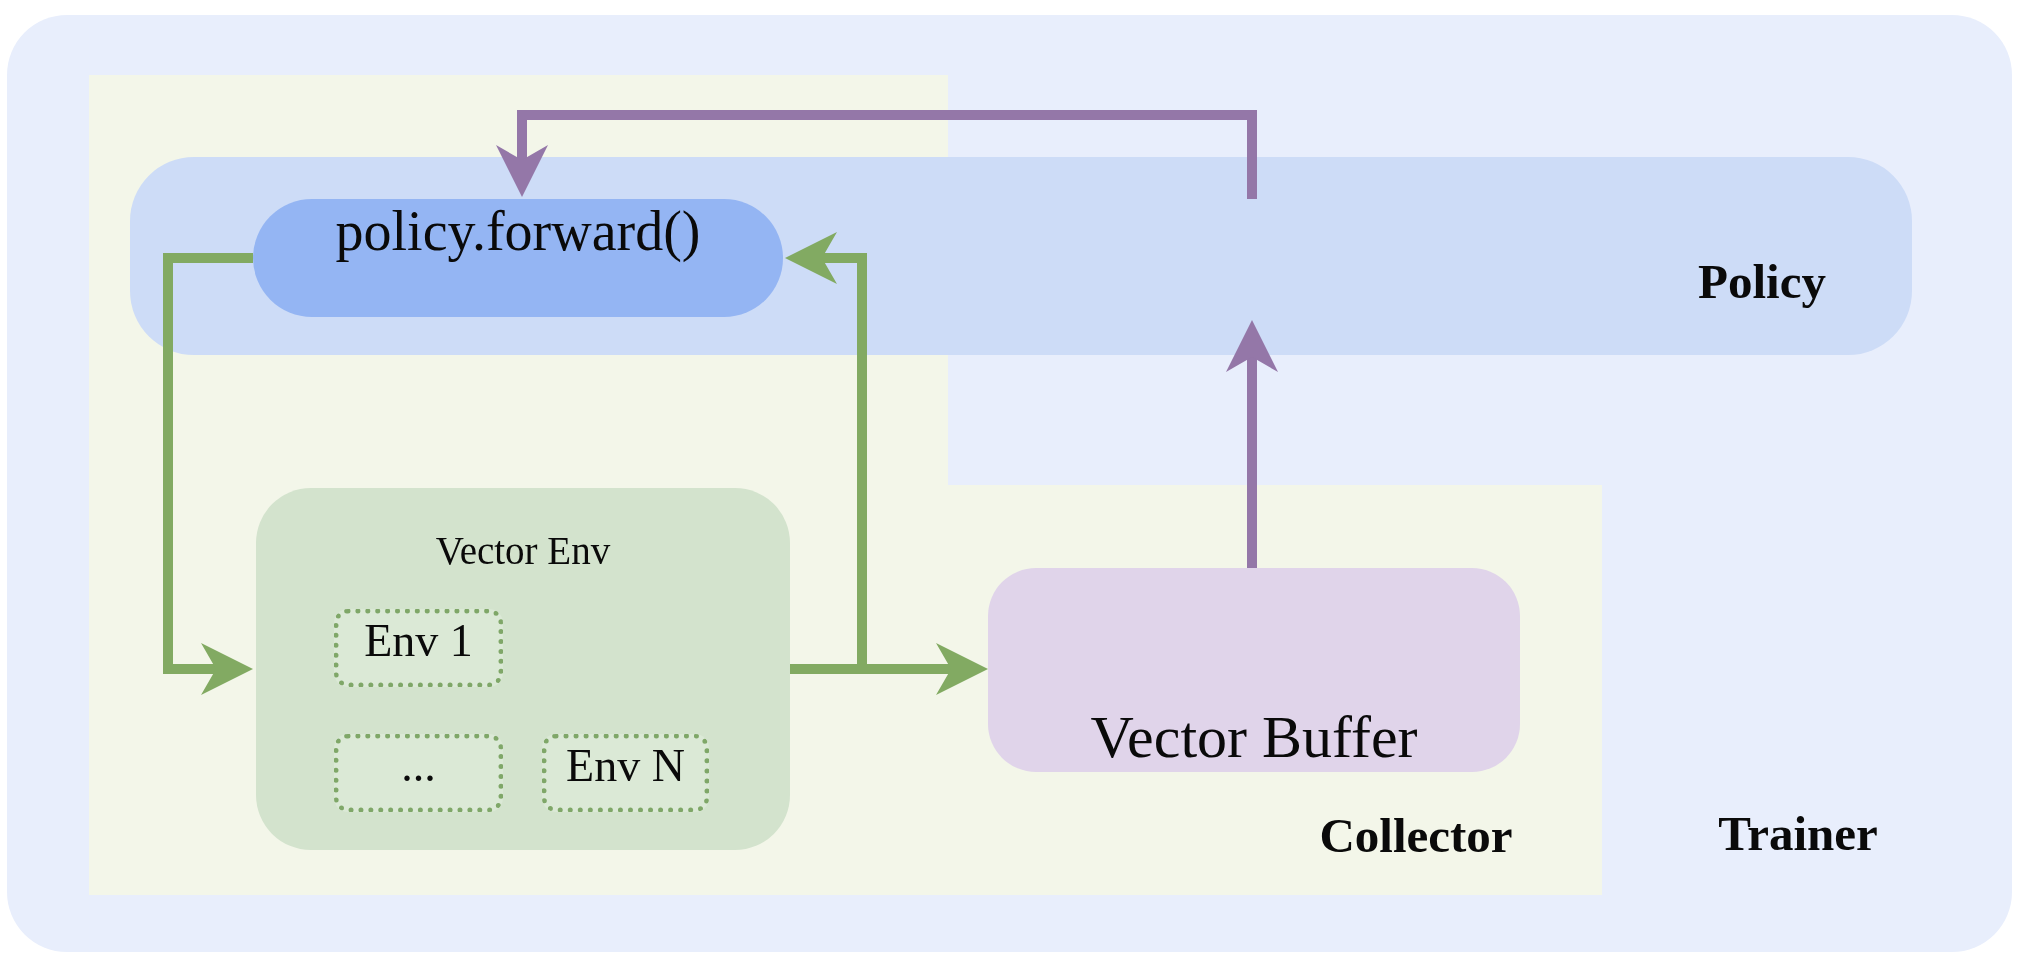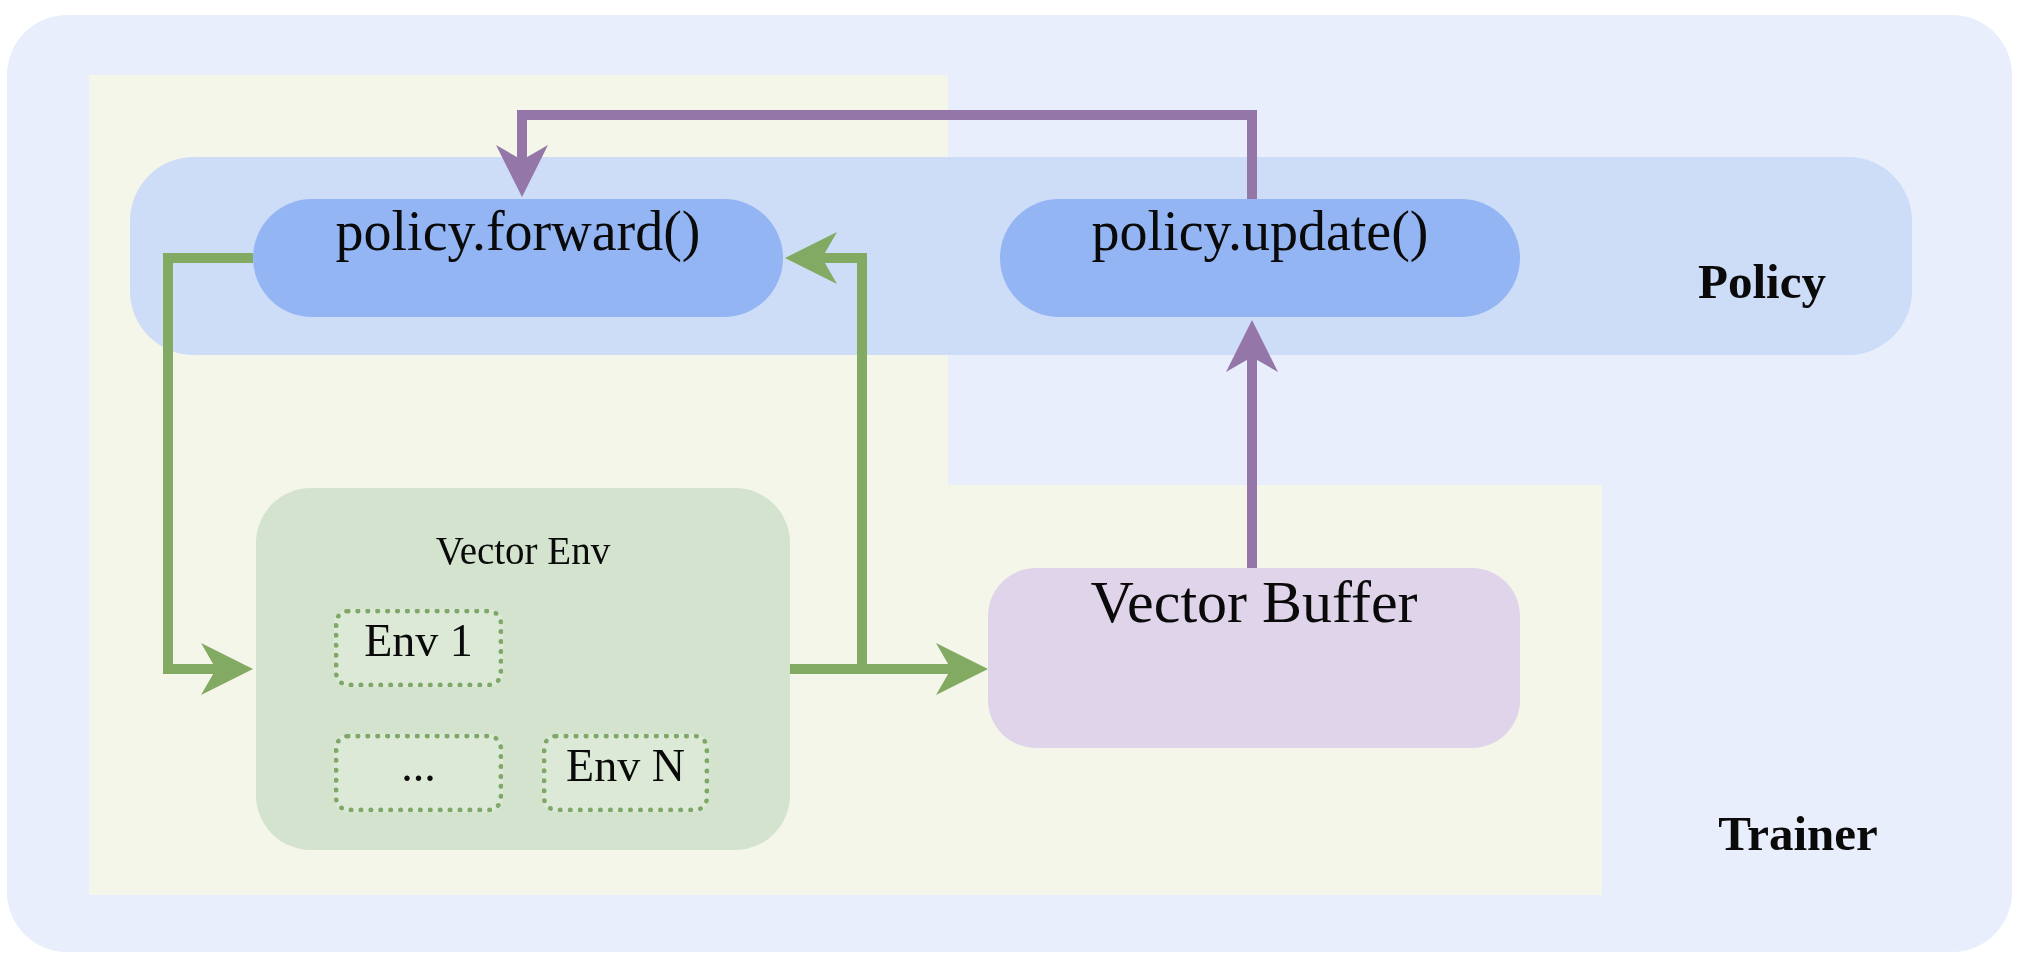--- a/index.html
+++ b/index.html
@@ -22,22 +22,22 @@
   .pill-update{left:1000px;top:199px;width:520px;}
   .env-box{position:absolute;left:256px;top:488px;width:534px;height:362px;border-radius:55px;background:var(--env_box_bg);}
   .env-title{position:absolute;left:0;top:27px;width:100%;text-align:center;font-size:39px;line-height:72px;}
   .env-item{position:absolute;box-sizing:border-box;border:5px dotted var(--env-border,#7fa768);
             border-color:var(--env_border);border-radius:14px;background:var(--env_item_bg);
             display:flex;align-items:flex-start;justify-content:center;font-size:46px;}
   .env-1{left:78px;top:121px;width:169px;height:78px;}
   .env-2{left:286px;top:121px;width:167px;height:78px;}
   .env-dots{left:78px;top:246px;width:169px;height:78px;}
   .env-n{left:286px;top:246px;width:167px;height:78px;}
-  .buffer-box{position:absolute;left:988px;top:568px;width:532px;height:180px;border-radius:48px;background:var(--buffer_bg);
-              display:flex;align-items:flex-start;justify-content:center;font-size:60px;}
+  .buffer-box{position:absolute;left:988px;top:568px;width:532px;height:204px;border-radius:48px;background:var(--buffer_bg);
+              display:flex;align-items:flex-end;justify-content:center;font-size:60px;}
   .zone-label{position:absolute;transform:translate(-50%,-50%);font-weight:bold;font-size:49px;white-space:nowrap;}
   .label-policy{left:1762px;top:281px;}
   .label-collector{left:1416px;top:835px;}
   .label-trainer{left:1798px;top:833px;}
   svg.wires{position:absolute;left:0;top:0;width:2020px;height:965px;pointer-events:none;}
   .wire{fill:none;stroke-width:10px;stroke-linejoin:miter;}
   .wire-green{stroke:var(--arrow_green);}
   .wire-purple{stroke:var(--arrow_purple);}
   .head-green{fill:var(--arrow_green);}
   .head-purple{fill:var(--arrow_purple);}
@@ -65,25 +65,23 @@
     </div>
   </div>
 
   <div class="buffer-box">
     <span>Vector Buffer</span>
   </div>
 
   <div class="pill pill-forward">
     <span>policy.forward()</span>
   </div>
-  <div class="pill pill-update">
-    <span>policy.update()</span>
-  </div>
 
   <div class="zone-label label-policy">Policy</div>
+  <div class="zone-label label-collector">Collector</div>
   <div class="zone-label label-trainer">Trainer</div>
 
   <svg class="wires" viewBox="0 0 2020 965">
 
     <path class="wire wire-green" d="M 253 258 H 168 V 669 H 216"></path>
     <polygon class="head-green" points="253,669 201,643 216,669 201,695"></polygon>
 
     <path class="wire wire-green" d="M 790 669 H 951"></path>
     <polygon class="head-green" points="988,669 936,643 951,669 936,695"></polygon>
 

